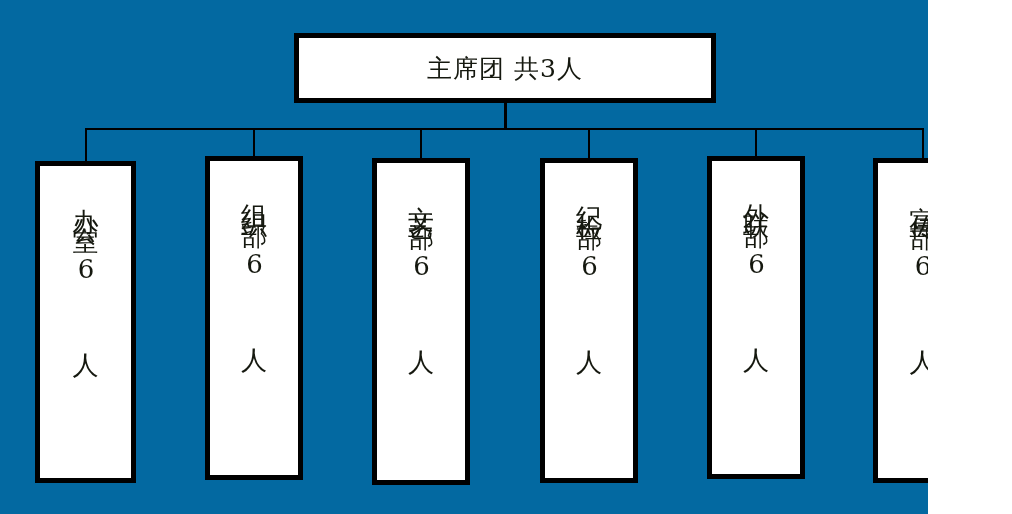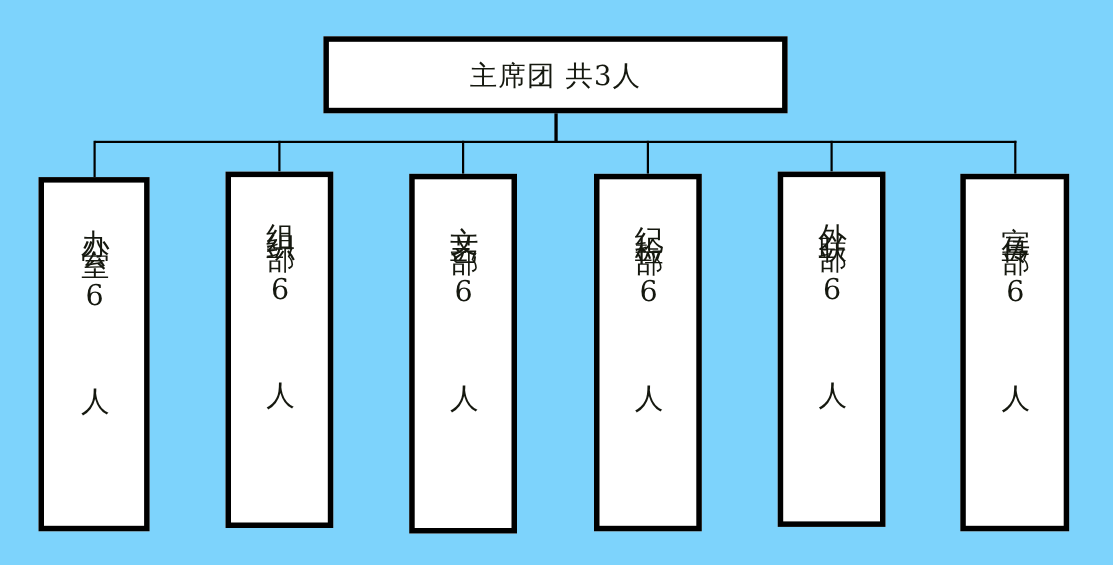--- a/index.html
+++ b/index.html
@@ -6,23 +6,23 @@
   html, body {
     margin: 0;
     padding: 0;
     background: #ffffff;
   }
   body {
     font-family: "DejaVu Sans", "Liberation Sans", sans-serif;
   }
   #chart-root {
     position: relative;
-    width: 1012px;
+    width: 928px;
     height: 514px;
-    background: #7dd3fc;
+    background: #0369a1;
     overflow: hidden;
     text-align: right;
   }
 
   
   .node-box {
     position: absolute;
     box-sizing: border-box;
     background: #ffffff;
     border: 5px solid #000000;

